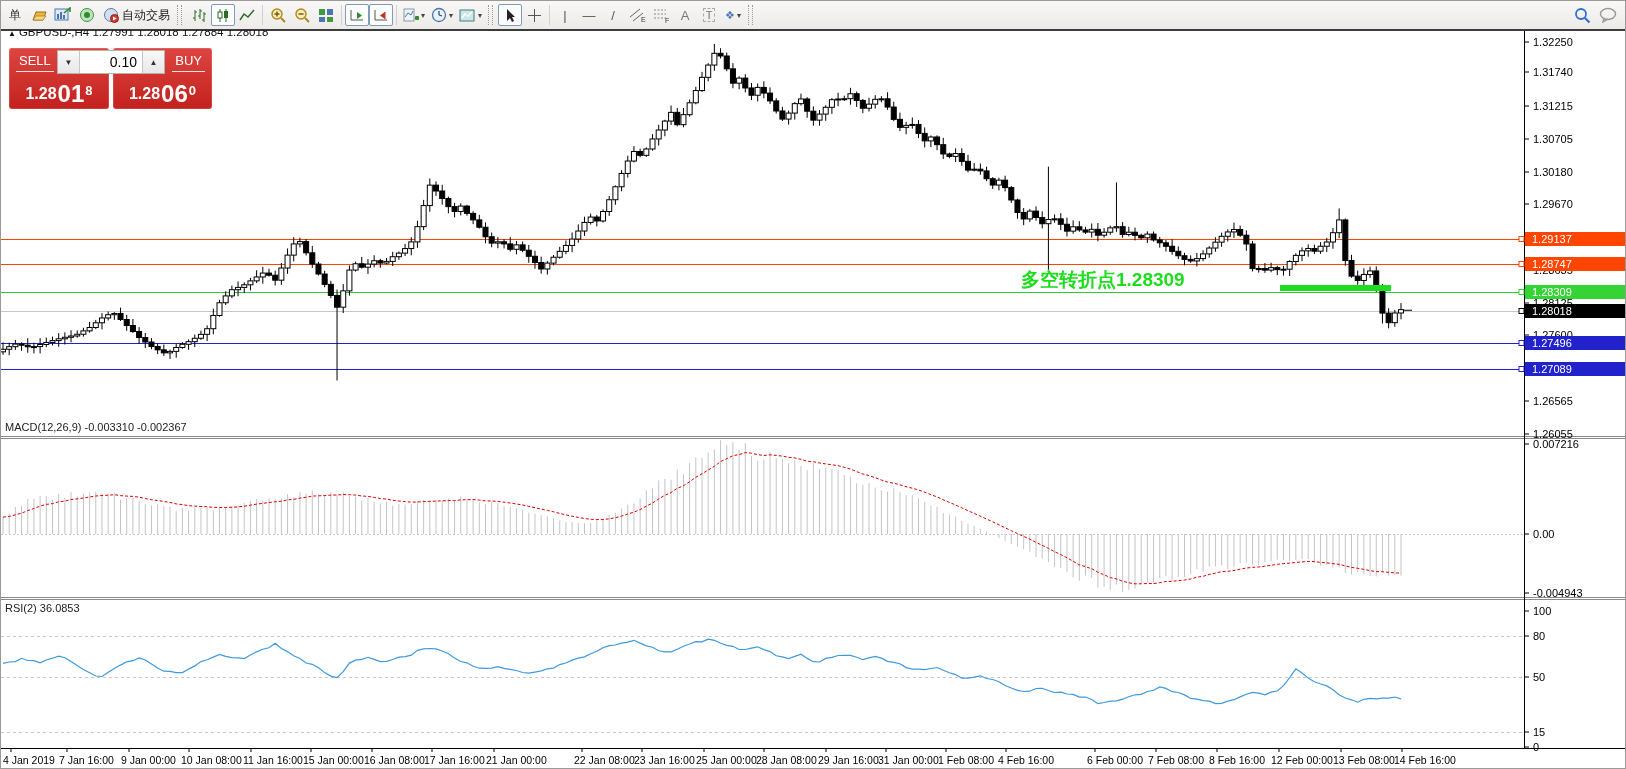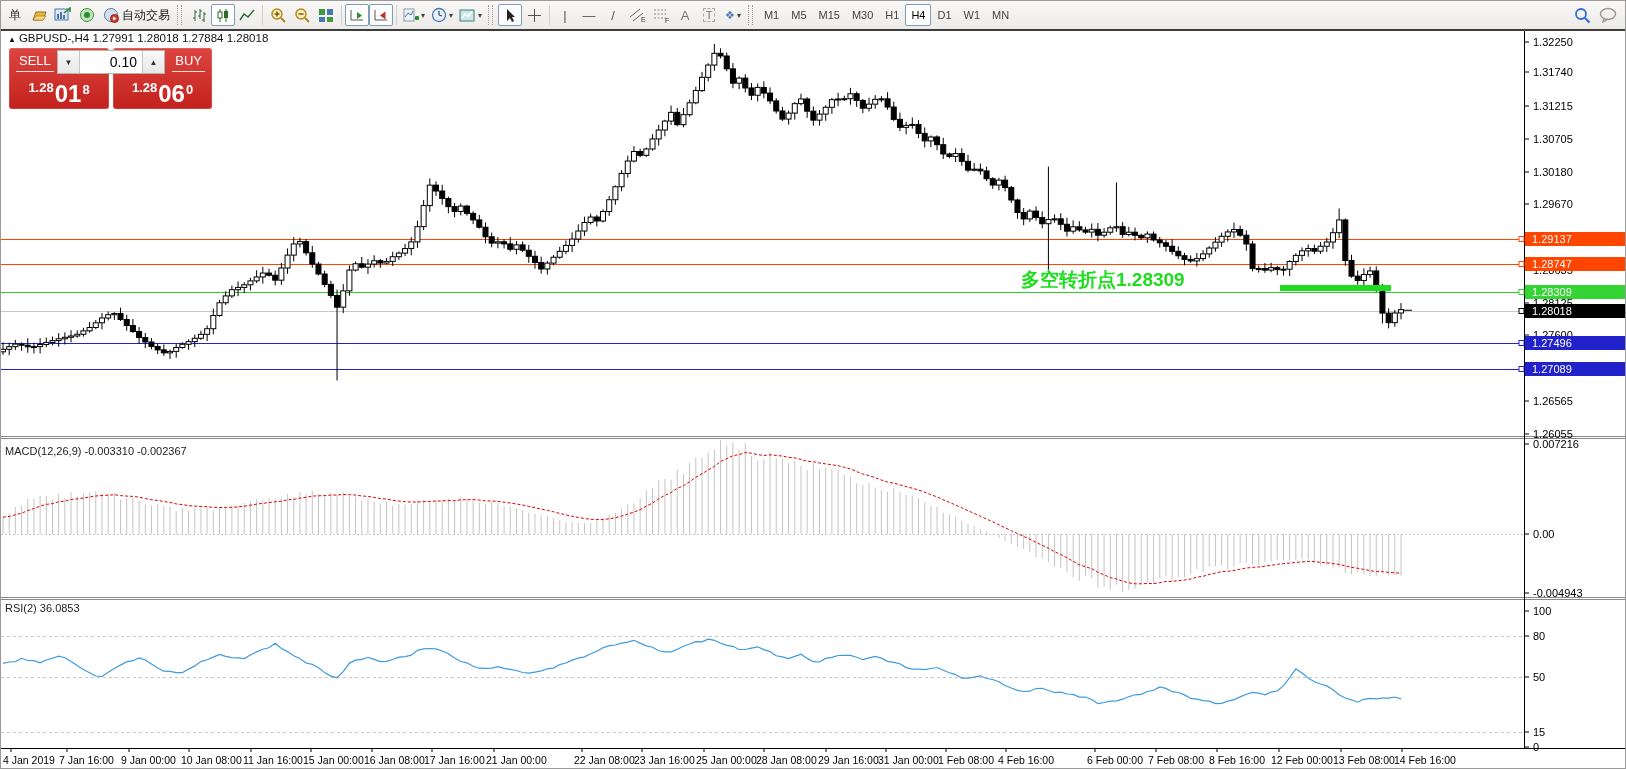--- a/index.html
+++ b/index.html
@@ -14,36 +14,36 @@
   .tb-grip{width:3px;height:20px;border-left:1px dotted #9a9a9a;border-right:1px dotted #9a9a9a;margin:0 5px 0 3px;}
   .tb-label{font-size:12px;color:#222;margin-left:3px;}
   .dd{font-size:8px;color:#444;margin-left:2px;}
   .tf-btn{padding:0 5px;height:20px;display:flex;align-items:center;font-size:11px;color:#444;border:1px solid transparent;border-radius:2px;}
   .tf-btn.active{background:#fdfdfd;border-color:#7f9db9;color:#000;}
   #tb-right{margin-left:auto;display:flex;align-items:center;margin-right:6px;gap:8px;}
   .glyph-tool{font-size:13px;color:#555;}
   
   #chart-svg{position:absolute;top:0;left:0;z-index:1;}
   .overlay{position:absolute;z-index:3;}
-  #chart-title{top:31px;left:7px;font-size:11.5px;color:#111;white-space:nowrap;}
+  #chart-title{top:25px;left:7px;font-size:11.5px;color:#111;white-space:nowrap;}
   #chart-title .mk{font-size:8px;margin-right:3px;}
-  #macd-label{top:444px;left:4px;font-size:11px;color:#222;}
+  #macd-label{top:420px;left:4px;font-size:11px;color:#222;}
   #rsi-label{top:601px;left:4px;font-size:11px;color:#222;}
   #annotation{top:266px;left:1020px;font-size:19px;font-weight:bold;color:#1edc1e;white-space:nowrap;z-index:2;}
   
   #otp{top:47px;left:8px;width:186px;height:61px;z-index:4;padding-left:20px;}
   .otp-block{position:absolute;top:0;height:61px;border-radius:3px;background:linear-gradient(180deg,#dd4540,#c3211d);
              box-shadow:inset 0 0 0 1px rgba(255,255,255,.15);}
   #otp-sell{left:0;width:100px;}
   #otp-buy{left:104px;width:99px;text-align:right;}
   .otp-action{position:absolute;top:5px;font-size:13px;color:#fff;padding:0 3px 3px 3px;border-bottom:1px solid rgba(255,255,255,.85);}
   #otp-sell .otp-action{left:7px;}
   #otp-buy .otp-action{right:7px;}
   .otp-price{position:absolute;bottom:3px;width:100%;display:flex;align-items:flex-end;justify-content:center;color:#fff;line-height:1;}
-  .otp-price .sm{font-size:13px;font-weight:bold;margin-bottom:12px;}
+  .otp-price .sm{font-size:16px;font-weight:bold;margin-bottom:4px;}
   .otp-price .bg{font-size:24px;font-weight:700;margin:0 1px;}
   .otp-price .sp{font-size:13px;font-weight:bold;align-self:flex-start;margin-top:2px;}
   #otp-stepper{position:absolute;left:48px;top:2px;width:108px;height:24px;display:flex;z-index:5;border:1px solid #b5b2ad;background:#fff;box-sizing:border-box;}
   .spin-btn{width:22px;height:100%;background:linear-gradient(180deg,#f8f8f8,#e8e8e8);display:flex;align-items:center;justify-content:center;
             font-size:8px;color:#333;border:0;box-sizing:border-box;}
   #spin-down{border-right:1px solid #c9c6c1;}
   #spin-up{border-left:1px solid #c9c6c1;}
   #vol-input{flex:1;border:0;outline:none;font-size:14px;text-align:right;padding-right:5px;font-family:Liberation Sans, sans-serif;min-width:0;}
   svg text{font-family:"Liberation Sans","DejaVu Sans",sans-serif;}
 </style>
@@ -227,31 +227,20 @@
       </div>
     <div class="tb-btn">
         <span style="font-size:11px;color:#777;border:1px dashed #aaa;padding:0 2px;">T</span>
       </div>
     <div class="tb-btn" style="min-width:0;padding:0 3px;">
       <span style="font-size:11px;color:#4a77b0;">❖</span>
       <span class="dd">▾</span>
     </div>
 
     <div class="tb-grip"></div>
-    <div id="tf-group" style="display:flex;align-items:center;">
-        <div class="tf-btn">M1</div>
-        <div class="tf-btn">M5</div>
-        <div class="tf-btn">M15</div>
-        <div class="tf-btn">M30</div>
-        <div class="tf-btn">H1</div>
-        <div class="tf-btn active">H4</div>
-        <div class="tf-btn">D1</div>
-        <div class="tf-btn">W1</div>
-        <div class="tf-btn">MN</div>
-      </div>
 
     <div id="tb-right">
       <svg width="17" height="17">
           <circle cx="7" cy="7" r="5" fill="none" stroke="#2f6fd0" stroke-width="1.8"></circle>
           <line x1="11" y1="11" x2="15.5" y2="15.5" stroke="#2f6fd0" stroke-width="2.2"></line>
         </svg>
       <svg width="20" height="16">
           <ellipse cx="9" cy="7" rx="7.5" ry="5.5" fill="none" stroke="#999" stroke-width="1.4"></ellipse>
           <path d="M5,11 L4,15 L9,12" fill="none" stroke="#999" stroke-width="1.4"></path>
         </svg>

